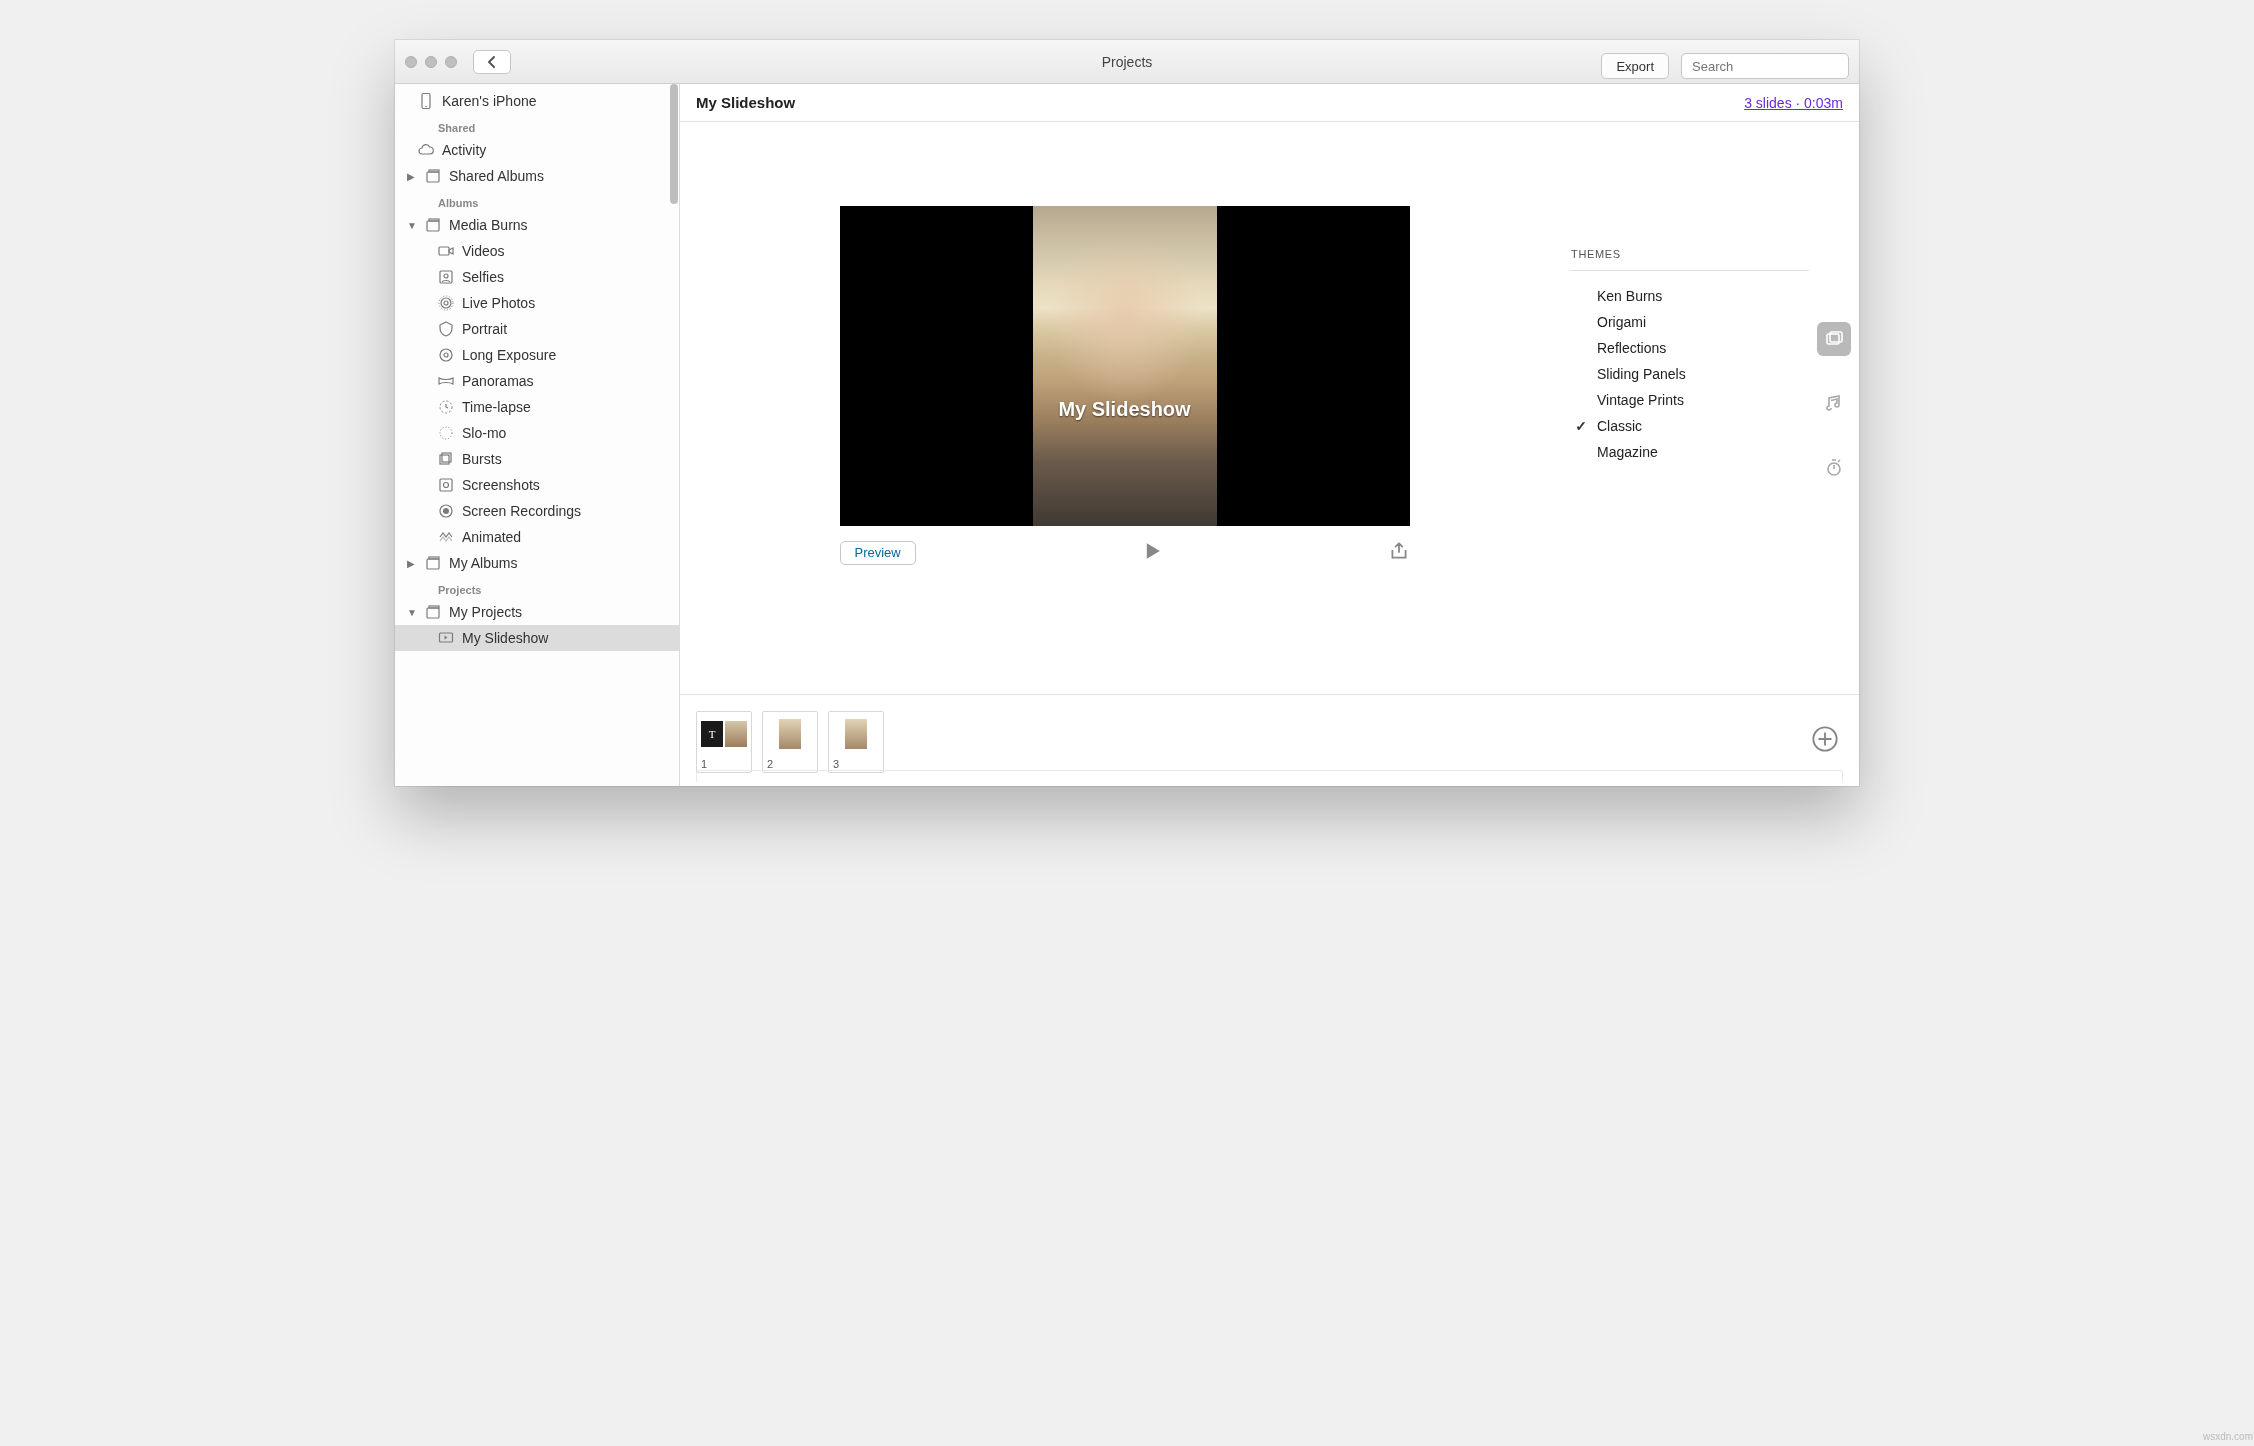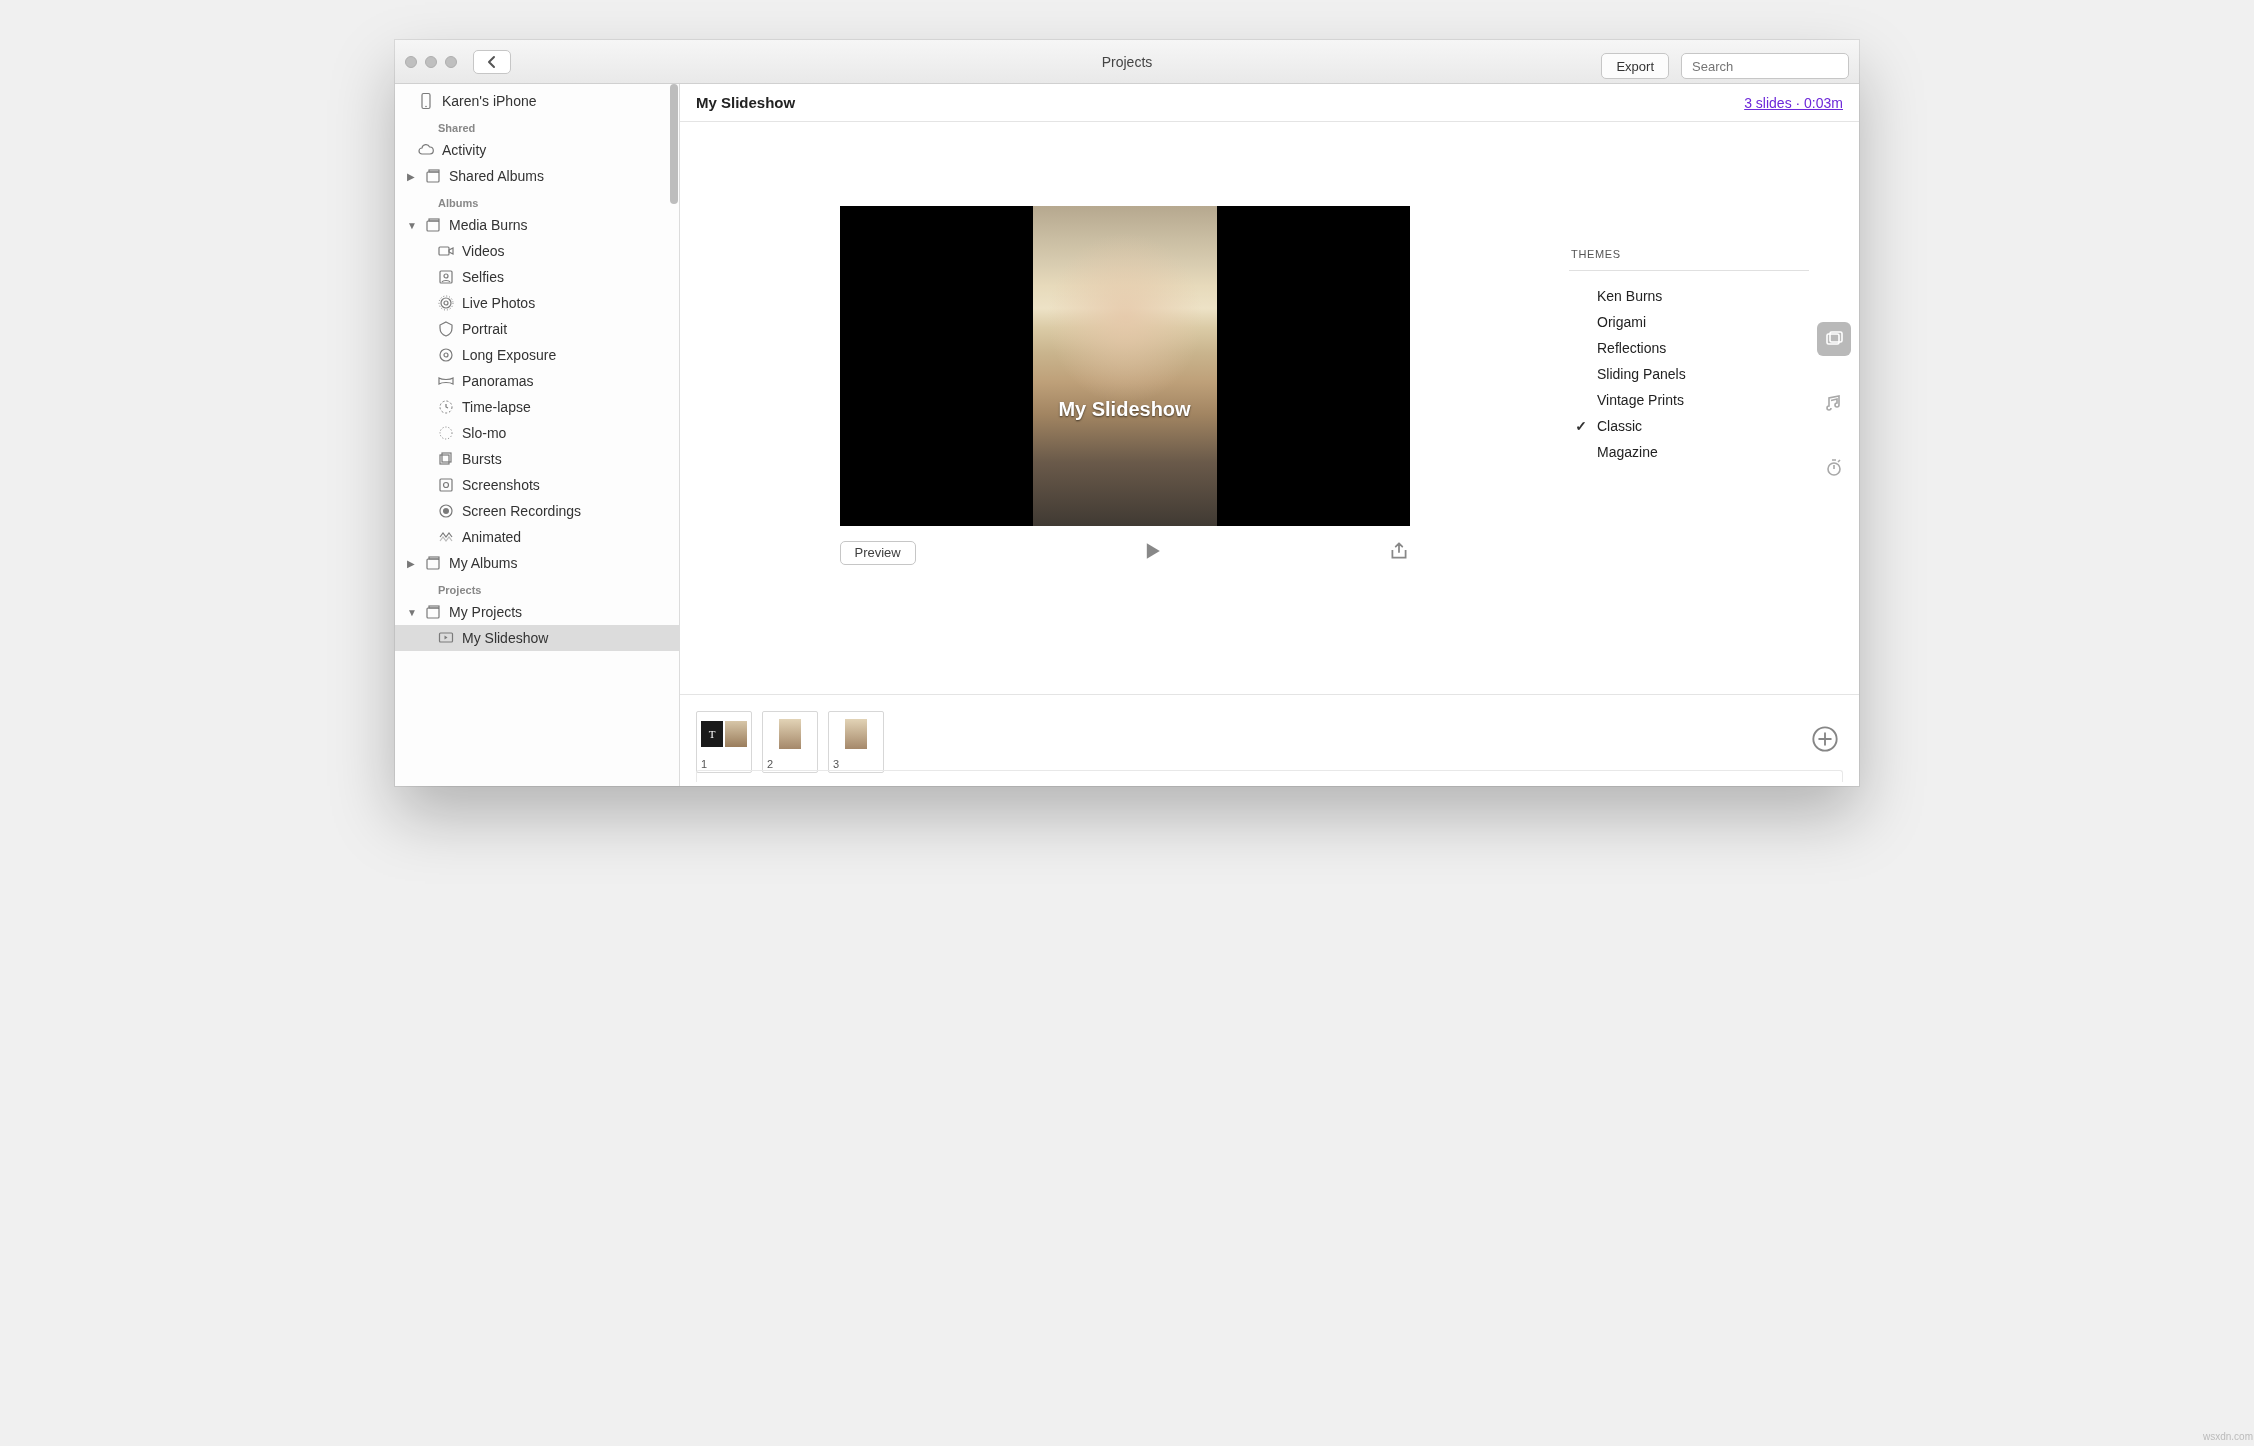--- a/index.html
+++ b/index.html
@@ -142,21 +142,21 @@
     text-shadow: 0 1px 2px rgba(0,0,0,.6);
   }
   .stage-controls {
     width: 570px;
     display: flex; align-items: center; justify-content: space-between;
     padding-top: 12px;
   }
   .preview-btn {
     height: 24px; padding: 0 14px;
     border: 1px solid #c6c6c6; border-radius: 5px;
-    background: #fff; font-size: 13px; color: #404040;
+    background: #fff; font-size: 13px; color: #0369a1;
     display: flex; align-items: center;
   }
   .play-icon { color: #888; }
   .share-icon { color: #888; }
 
   
   .themes-pane {
     width: 240px;
     padding: 126px 0 0 0;
   }

